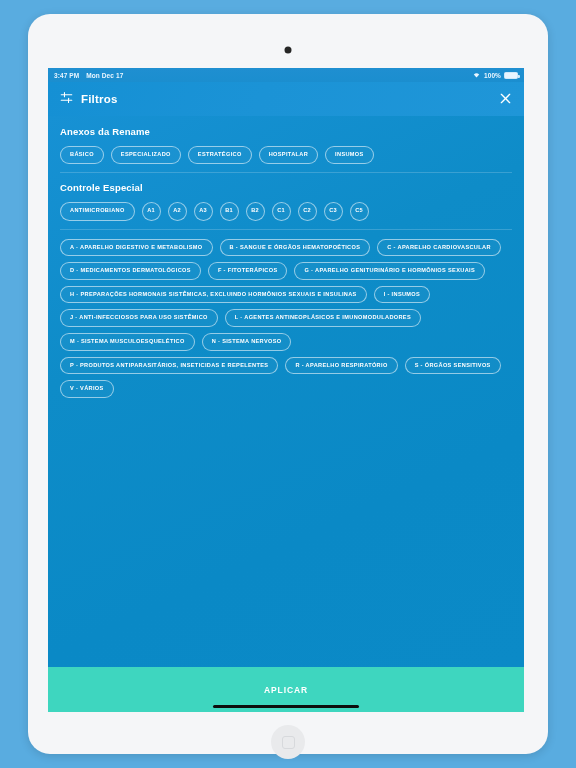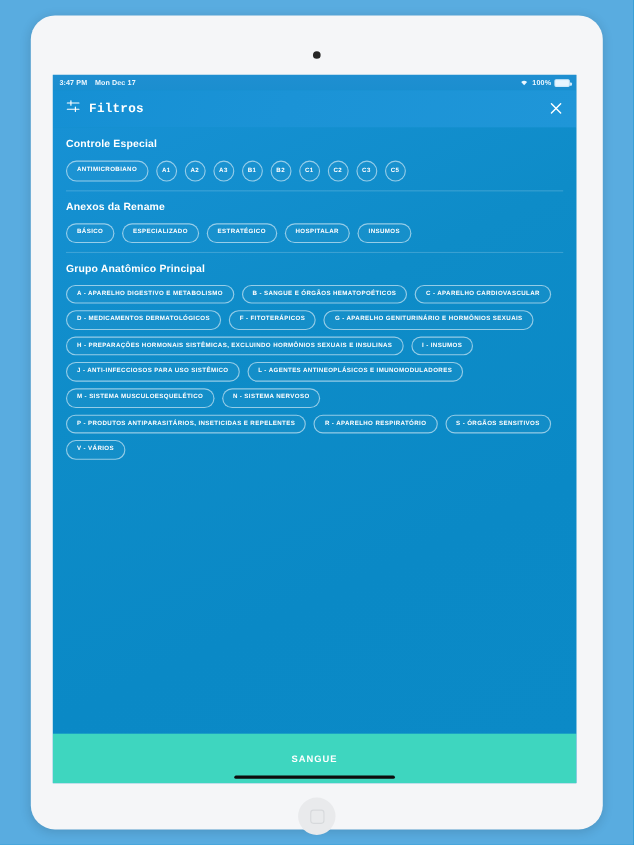--- a/index.html
+++ b/index.html
@@ -95,21 +95,20 @@
     display: flex; align-items: center;
     padding: 0 12px;
     flex: 0 0 auto;
   }
   .appbar .title {
     color: #ffffff;
     font-size: 11.5px;
     font-weight: bold;
     margin-left: 8px;
     letter-spacing: .2px;
-    font-family: Liberation Mono, monospace;
   }
   .appbar .close {
     margin-left: auto;
     color: #ffffff;
     font-size: 14px;
     line-height: 1;
     cursor: pointer;
   }
 
   
@@ -236,48 +235,47 @@
             <line x1="2.5" y1="2.5" x2="11.5" y2="11.5"></line>
             <line x1="11.5" y1="2.5" x2="2.5" y2="11.5"></line>
           </g>
         </svg>
       </span>
     </div>
 
     <div class="filter-body">
 
       <div class="section">
+        <div class="section-title">Anexos da Rename</div>
+        <div class="chips">
+          <div class="chip">BÁSICO</div>
+          <div class="chip">ESPECIALIZADO</div>
+          <div class="chip">ESTRATÉGICO</div>
+          <div class="chip">HOSPITALAR</div>
+          <div class="chip">INSUMOS</div>
+        </div>
+      </div>
+
+      <div class="section">
         <div class="section-title">Controle Especial</div>
         <div class="chips">
           <div class="chip">ANTIMICROBIANO</div>
           <div class="chip round">A1</div>
           <div class="chip round">A2</div>
           <div class="chip round">A3</div>
           <div class="chip round">B1</div>
           <div class="chip round">B2</div>
           <div class="chip round">C1</div>
           <div class="chip round">C2</div>
           <div class="chip round">C3</div>
           <div class="chip round">C5</div>
         </div>
       </div>
 
       <div class="section">
-        <div class="section-title">Anexos da Rename</div>
-        <div class="chips">
-          <div class="chip">BÁSICO</div>
-          <div class="chip">ESPECIALIZADO</div>
-          <div class="chip">ESTRATÉGICO</div>
-          <div class="chip">HOSPITALAR</div>
-          <div class="chip">INSUMOS</div>
-        </div>
-      </div>
-
-      <div class="section">
-        <div class="section-title">Grupo Anatômico Principal</div>
         <div class="chips">
           <div class="chip">A - APARELHO DIGESTIVO E METABOLISMO</div>
           <div class="chip">B - SANGUE E ÓRGÃOS HEMATOPOÉTICOS</div>
           <div class="chip">C - APARELHO CARDIOVASCULAR</div>
           <div class="chip">D - MEDICAMENTOS DERMATOLÓGICOS</div>
           <div class="chip">F - FITOTERÁPICOS</div>
           <div class="chip">G - APARELHO GENITURINÁRIO E HORMÔNIOS SEXUAIS</div>
           <div class="chip">H - PREPARAÇÕES HORMONAIS SISTÊMICAS, EXCLUINDO HORMÔNIOS SEXUAIS E INSULINAS</div>
           <div class="chip">I - INSUMOS</div>
           <div class="chip">J - ANTI-INFECCIOSOS PARA USO SISTÊMICO</div>
@@ -288,21 +286,21 @@
           <div class="chip">R - APARELHO RESPIRATÓRIO</div>
           <div class="chip">S - ÓRGÃOS SENSITIVOS</div>
           <div class="chip">V - VÁRIOS</div>
         </div>
       </div>
 
 
     </div>
 
     <div class="apply-bar">
-      <span class="label">SANGUE</span>
+      <span class="label">APLICAR</span>
       <div class="home-indicator"></div>
     </div>
 
   </div>
 
   <div class="home-button">
     <div class="sq"></div>
   </div>
 
 </div>

